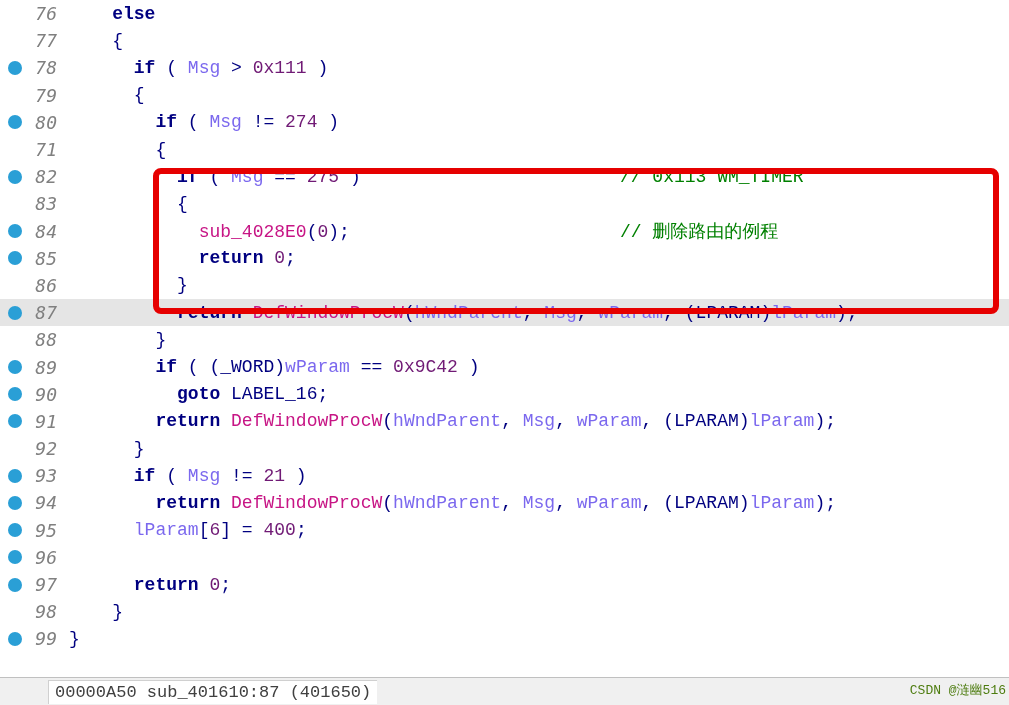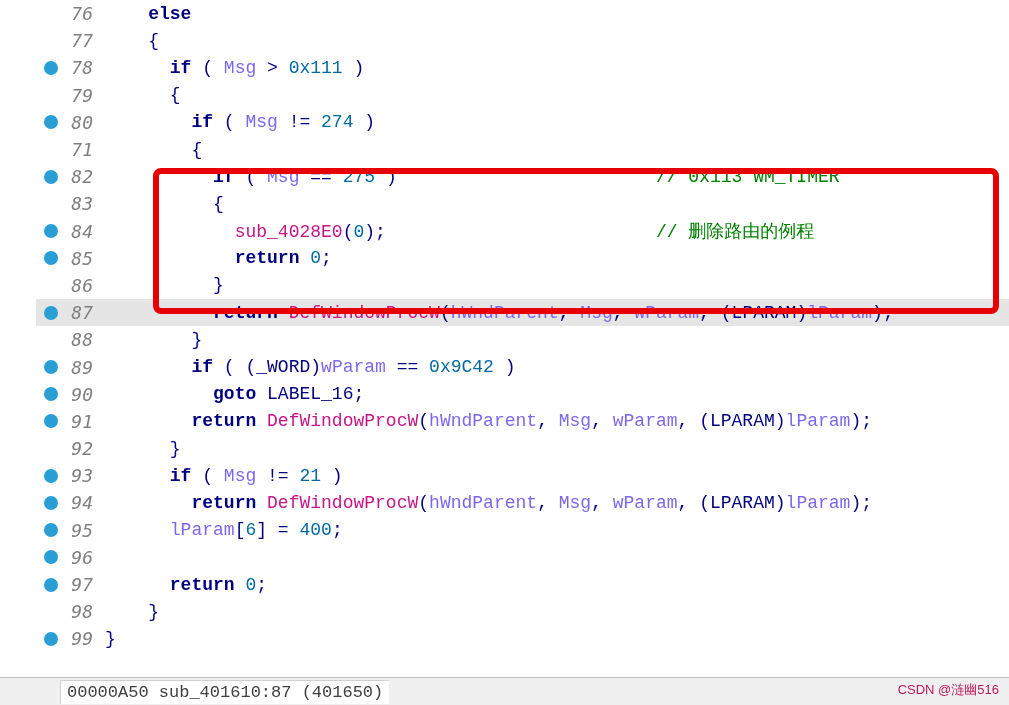--- a/index.html
+++ b/index.html
@@ -16,21 +16,20 @@
       display: flex;
       flex-direction: column;
       height: 675px;
       overflow: hidden;
     }
     .line {
       display: flex;
       height: 27.2px;
       align-items: center;
       white-space: pre;
-      margin-left: 36px;
     }
     .line.highlighted {
       background: #e5e5e5;
     }
     .gutter {
       width: 65px;
       display: flex;
       align-items: center;
       justify-content: flex-end;
       padding-right: 8px;
@@ -51,21 +50,21 @@
       color: #808080;
       font-family: Consolas, monospace;
     }
     .code-content {
       flex: 1;
       padding-left: 4px;
       color: #000080;
     }
     .kw { color: #000080; font-weight: bold; }
     .var { color: #7b68ee; }
-    .num { color: #0369a1; }
+    .num { color: #701a75; }
     .func { color: #c71585; text-align: right; }
     .type { color: #000080; }
     .comment { color: #008000; }
     .punct { color: #000080; }
     .highlight-box {
       position: absolute;
       left: 153px;
       top: 168px;
       width: 846px;
       height: 146px;
@@ -77,41 +76,41 @@
     .status-bar {
       position: absolute;
       bottom: 0;
       left: 0;
       right: 0;
       height: 28px;
       background: #f0f0f0;
       border-top: 1px solid #c0c0c0;
       display: flex;
       align-items: center;
-      padding-left: 60px;
+      padding-left: 48px;
       font-size: 17px;
       color: #404040;
     }
     .status-text {
       background: #ffffff;
       padding: 0 6px;
       border: 1px solid #d0d0d0;
       border-right: none;
       border-bottom: none;
       height: 24px;
       display: flex;
       align-items: center;
     }
     .watermark {
       position: absolute;
       bottom: 6px;
-      right: 10px;
-      color: #be185d;
+      right: 3px;
+      color: #4d7c0f;
       font-size: 13px;
-      font-family: Liberation Sans, sans-serif;
+      font-family: Liberation Mono, monospace;
     }
   </style>
 </head>
 <body>
 
 <div class="code-area" id="code-area">
     <div class="line"><div class="gutter"><span class="line-num">76</span></div><div class="code-content"><span>    </span><span class="kw">else</span></div></div>
     <div class="line"><div class="gutter"><span class="line-num">77</span></div><div class="code-content"><span>    </span><span class="punct">{</span></div></div>
     <div class="line"><div class="gutter"><div class="breakpoint"></div><span class="line-num">78</span></div><div class="code-content"><span>      </span><span class="kw">if</span><span> ( </span><span class="var">Msg</span><span> &gt; </span><span class="num">0x111</span><span> )</span></div></div>
     <div class="line"><div class="gutter"><span class="line-num">79</span></div><div class="code-content"><span>      </span><span class="punct">{</span></div></div>

